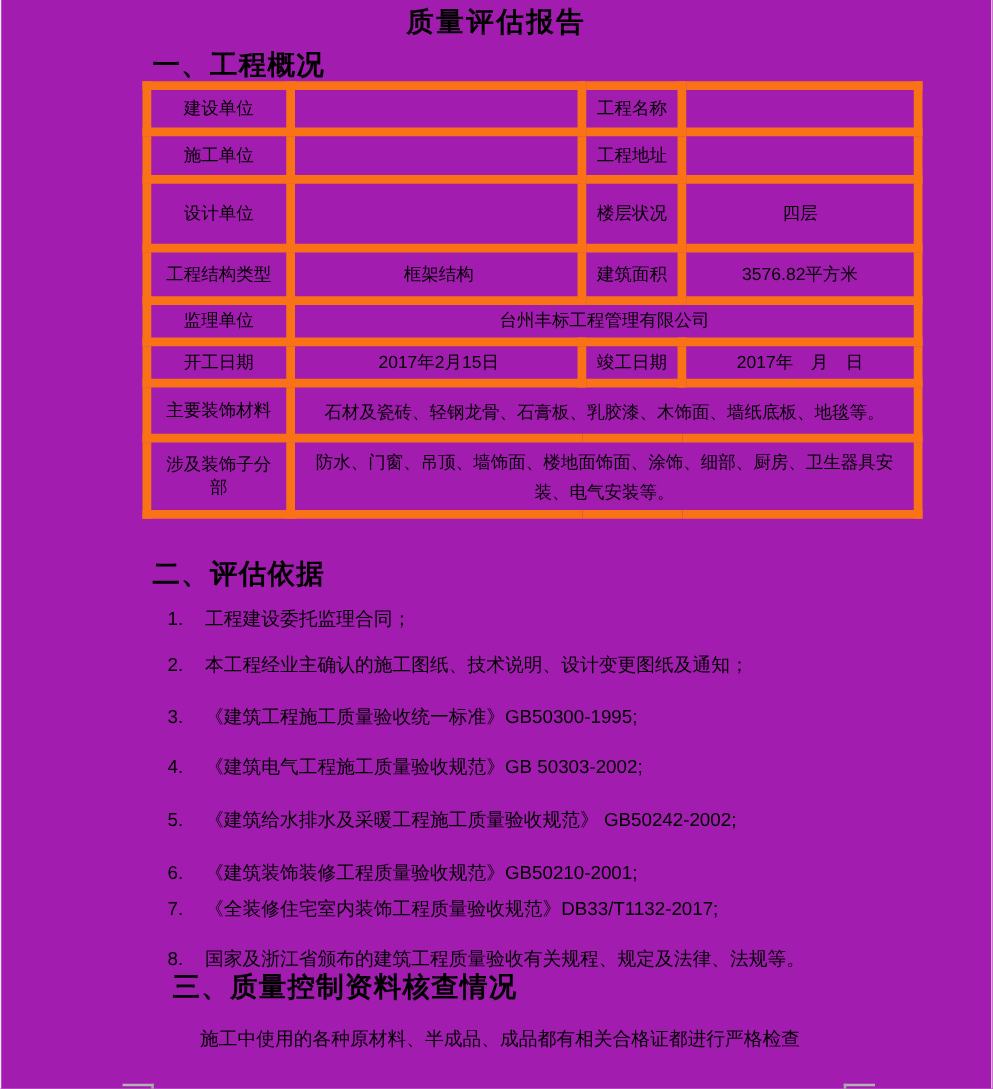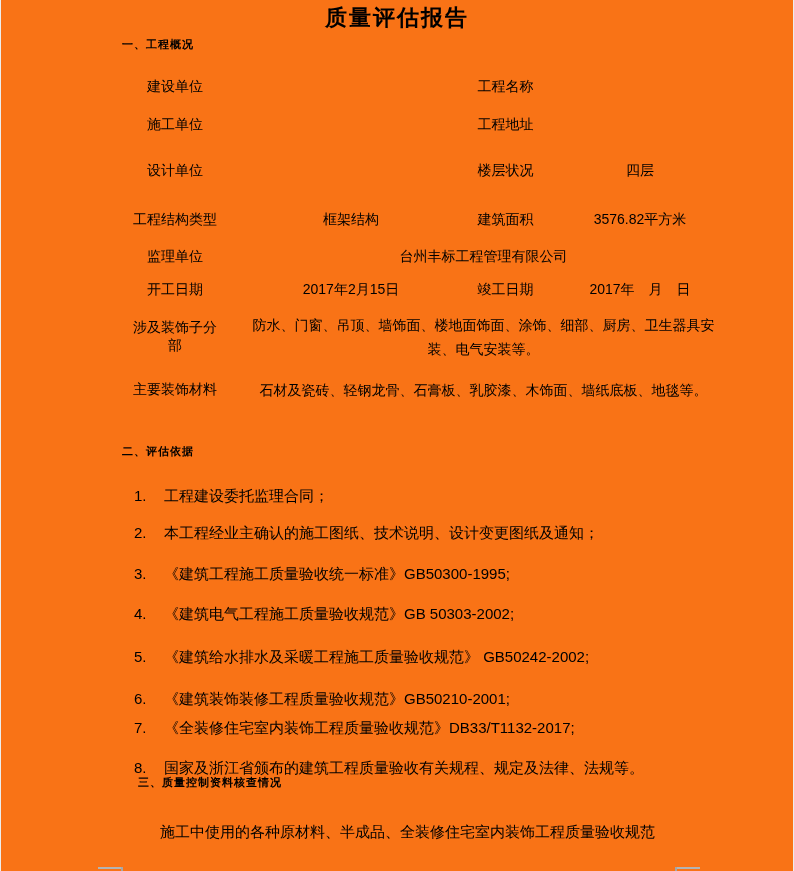--- a/index.html
+++ b/index.html
@@ -1,36 +1,36 @@
 <!DOCTYPE html>
 <html><head>
 <meta charset="utf-8">
 <style>
   html,body { margin:0; padding:0; }
   body { background:#ffffff; }
   .page {
     position:relative;
     width:794px; height:871px;
-    background:#f97316;
+    background:#a21caf;
     color:#000;
     font-family:"Liberation Sans", sans-serif;
     overflow:hidden;
   }
   .edge { position:absolute; top:0; width:1px; height:100%; background:#ededed; }
   .edge.left { left:0; }
   .edge.right { right:0; }
 
   .doc-title {
     position:absolute; top:3px; left:0; width:100%;
     text-align:center; font-size:22px; font-weight:bold;
     letter-spacing:2px;
   }
   .section-heading {
     position:absolute; left:122px;
-    font-size:11px; font-weight:bold; letter-spacing:1px;
+    font-size:22px; font-weight:bold; letter-spacing:1px;
   }
   .h1 { top:37px; }
   .h2 { top:444px; }
   .h3 { top:775px;margin-left:16px; }
 
   table.overview {
     position:absolute; left:114px; top:65px;
     width:617px; border-collapse:collapse; table-layout:fixed;
     font-size:14px;
   }
@@ -105,27 +105,27 @@
     <tr style="height:33px">
       <td>监理单位</td>
       <td colspan="3">台州丰标工程管理有限公司</td>
     </tr>
     <tr style="height:33px">
       <td>开工日期</td>
       <td class="val-left">2017年2月15日</td>
       <td>竣工日期</td>
       <td>2017年　月　日</td>
     </tr>
+    <tr style="height:44px">
+      <td>主要装饰材料</td>
+      <td colspan="3" class="wrap">石材及瓷砖、轻钢龙骨、石膏板、乳胶漆、木饰面、墙纸底板、地毯等。</td>
+    </tr>
     <tr style="height:50px">
       <td>涉及装饰子分部</td>
       <td colspan="3" class="wrap">防水、门窗、吊顶、墙饰面、楼地面饰面、涂饰、细部、厨房、卫生器具安装、电气安装等。</td>
-    </tr>
-    <tr style="height:44px">
-      <td>主要装饰材料</td>
-      <td colspan="3" class="wrap">石材及瓷砖、轻钢龙骨、石膏板、乳胶漆、木饰面、墙纸底板、地毯等。</td>
     </tr>
   </tbody>
     </table>
 
   <div class="section-heading h2">二、评估依据</div>
 
   <div class="basis-item" style="top:486px">
     <span class="basis-num">1.</span>
     <span class="basis-text">工程建设委托监理合同；</span>
   </div>
@@ -152,21 +152,21 @@
   <div class="basis-item" style="top:718px">
     <span class="basis-num">7.</span>
     <span class="basis-text">《全装修住宅室内装饰工程质量验收规范》DB33/T1132-2017;</span>
   </div>
   <div class="basis-item" style="top:758px">
     <span class="basis-num">8.</span>
     <span class="basis-text">国家及浙江省颁布的建筑工程质量验收有关规程、规定及法律、法规等。</span>
   </div>
 
   <div class="section-heading h3">三、质量控制资料核查情况</div>
-  <div class="body-paragraph">施工中使用的各种原材料、半成品、全装修住宅室内装饰工程质量验收规范</div>
+  <div class="body-paragraph">施工中使用的各种原材料、半成品、成品都有相关合格证都进行严格检查</div>
 
   <div class="frag fl">
       <span class="tick"></span>
     </div>
   <div class="frag fr">
       <span class="tick"></span>
     </div>
 </div>
 
 </body></html>

